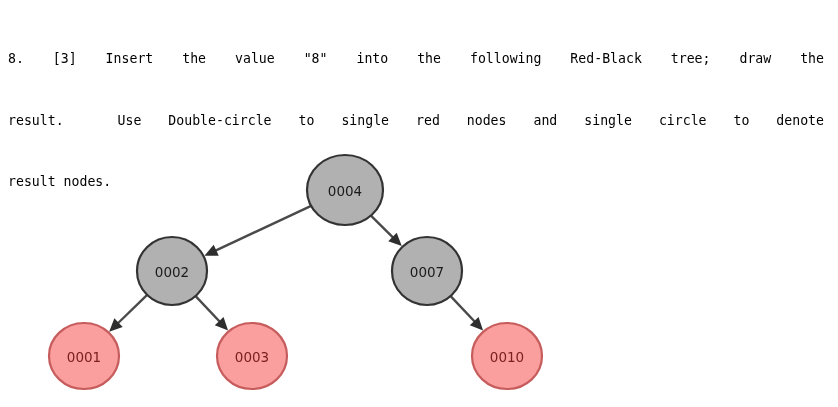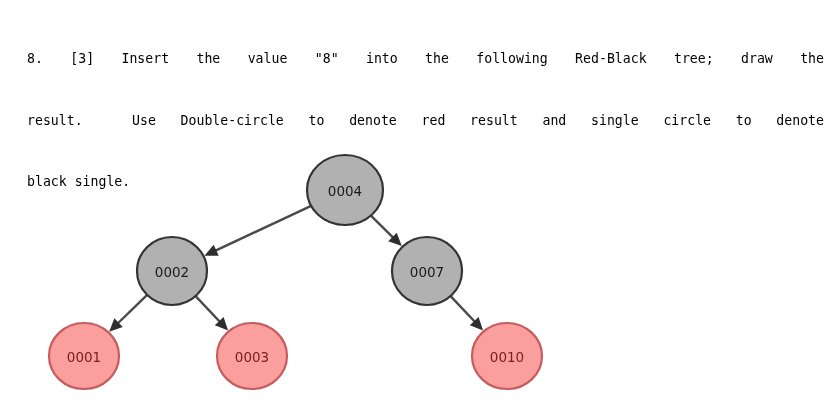--- a/index.html
+++ b/index.html
@@ -28,21 +28,20 @@
     color: #000000;
     text-align: justify;
     text-justify: inter-word;
     white-space: pre-wrap;
     letter-spacing: 0px;
   }
   #question-block .qline {
     display: block;
     text-align: justify;
     text-align-last: justify;
-    margin-left: 19px;
   }
   #question-block .qline.last {
     text-align-last: left;
   }
 
   
   #tree-figure {
     position: absolute;
     left: 0px;
     top: 120px;
@@ -85,22 +84,22 @@
   .edge-arrowhead {
     fill: #2e2e2e;
     stroke: none;
   }
 </style>
 </head>
 <body>
 
 <div id="question-block">
   <span class="qline">8. [3] Insert the value "8" into the following Red-Black tree; draw the</span>
-  <span class="qline">result.  Use Double-circle to denote red result and single circle to denote</span>
-  <span class="qline last">black single.</span>
+  <span class="qline">result.  Use Double-circle to single red nodes and single circle to denote</span>
+  <span class="qline last">result nodes.</span>
 </div>
 
 <div id="tree-figure">
   <svg id="tree-svg" width="620" height="300" viewBox="0 0 620 300" xmlns="http://www.w3.org/2000/svg">
     <g id="edge-layer">
         <line x1="311.13" y1="85.86" x2="214.44" y2="131.13" class="tree-edge"></line>
         <polygon points="204.43,135.81 213.66,124.87 218.75,135.74" class="edge-arrowhead"></polygon>
         <line x1="370.91" y1="95.60" x2="393.89" y2="118.29" class="tree-edge"></line>
         <polygon points="401.75,126.06 388.28,121.19 396.72,112.65" class="edge-arrowhead"></polygon>
         <line x1="147.18" y1="174.97" x2="117.12" y2="204.01" class="tree-edge"></line>

